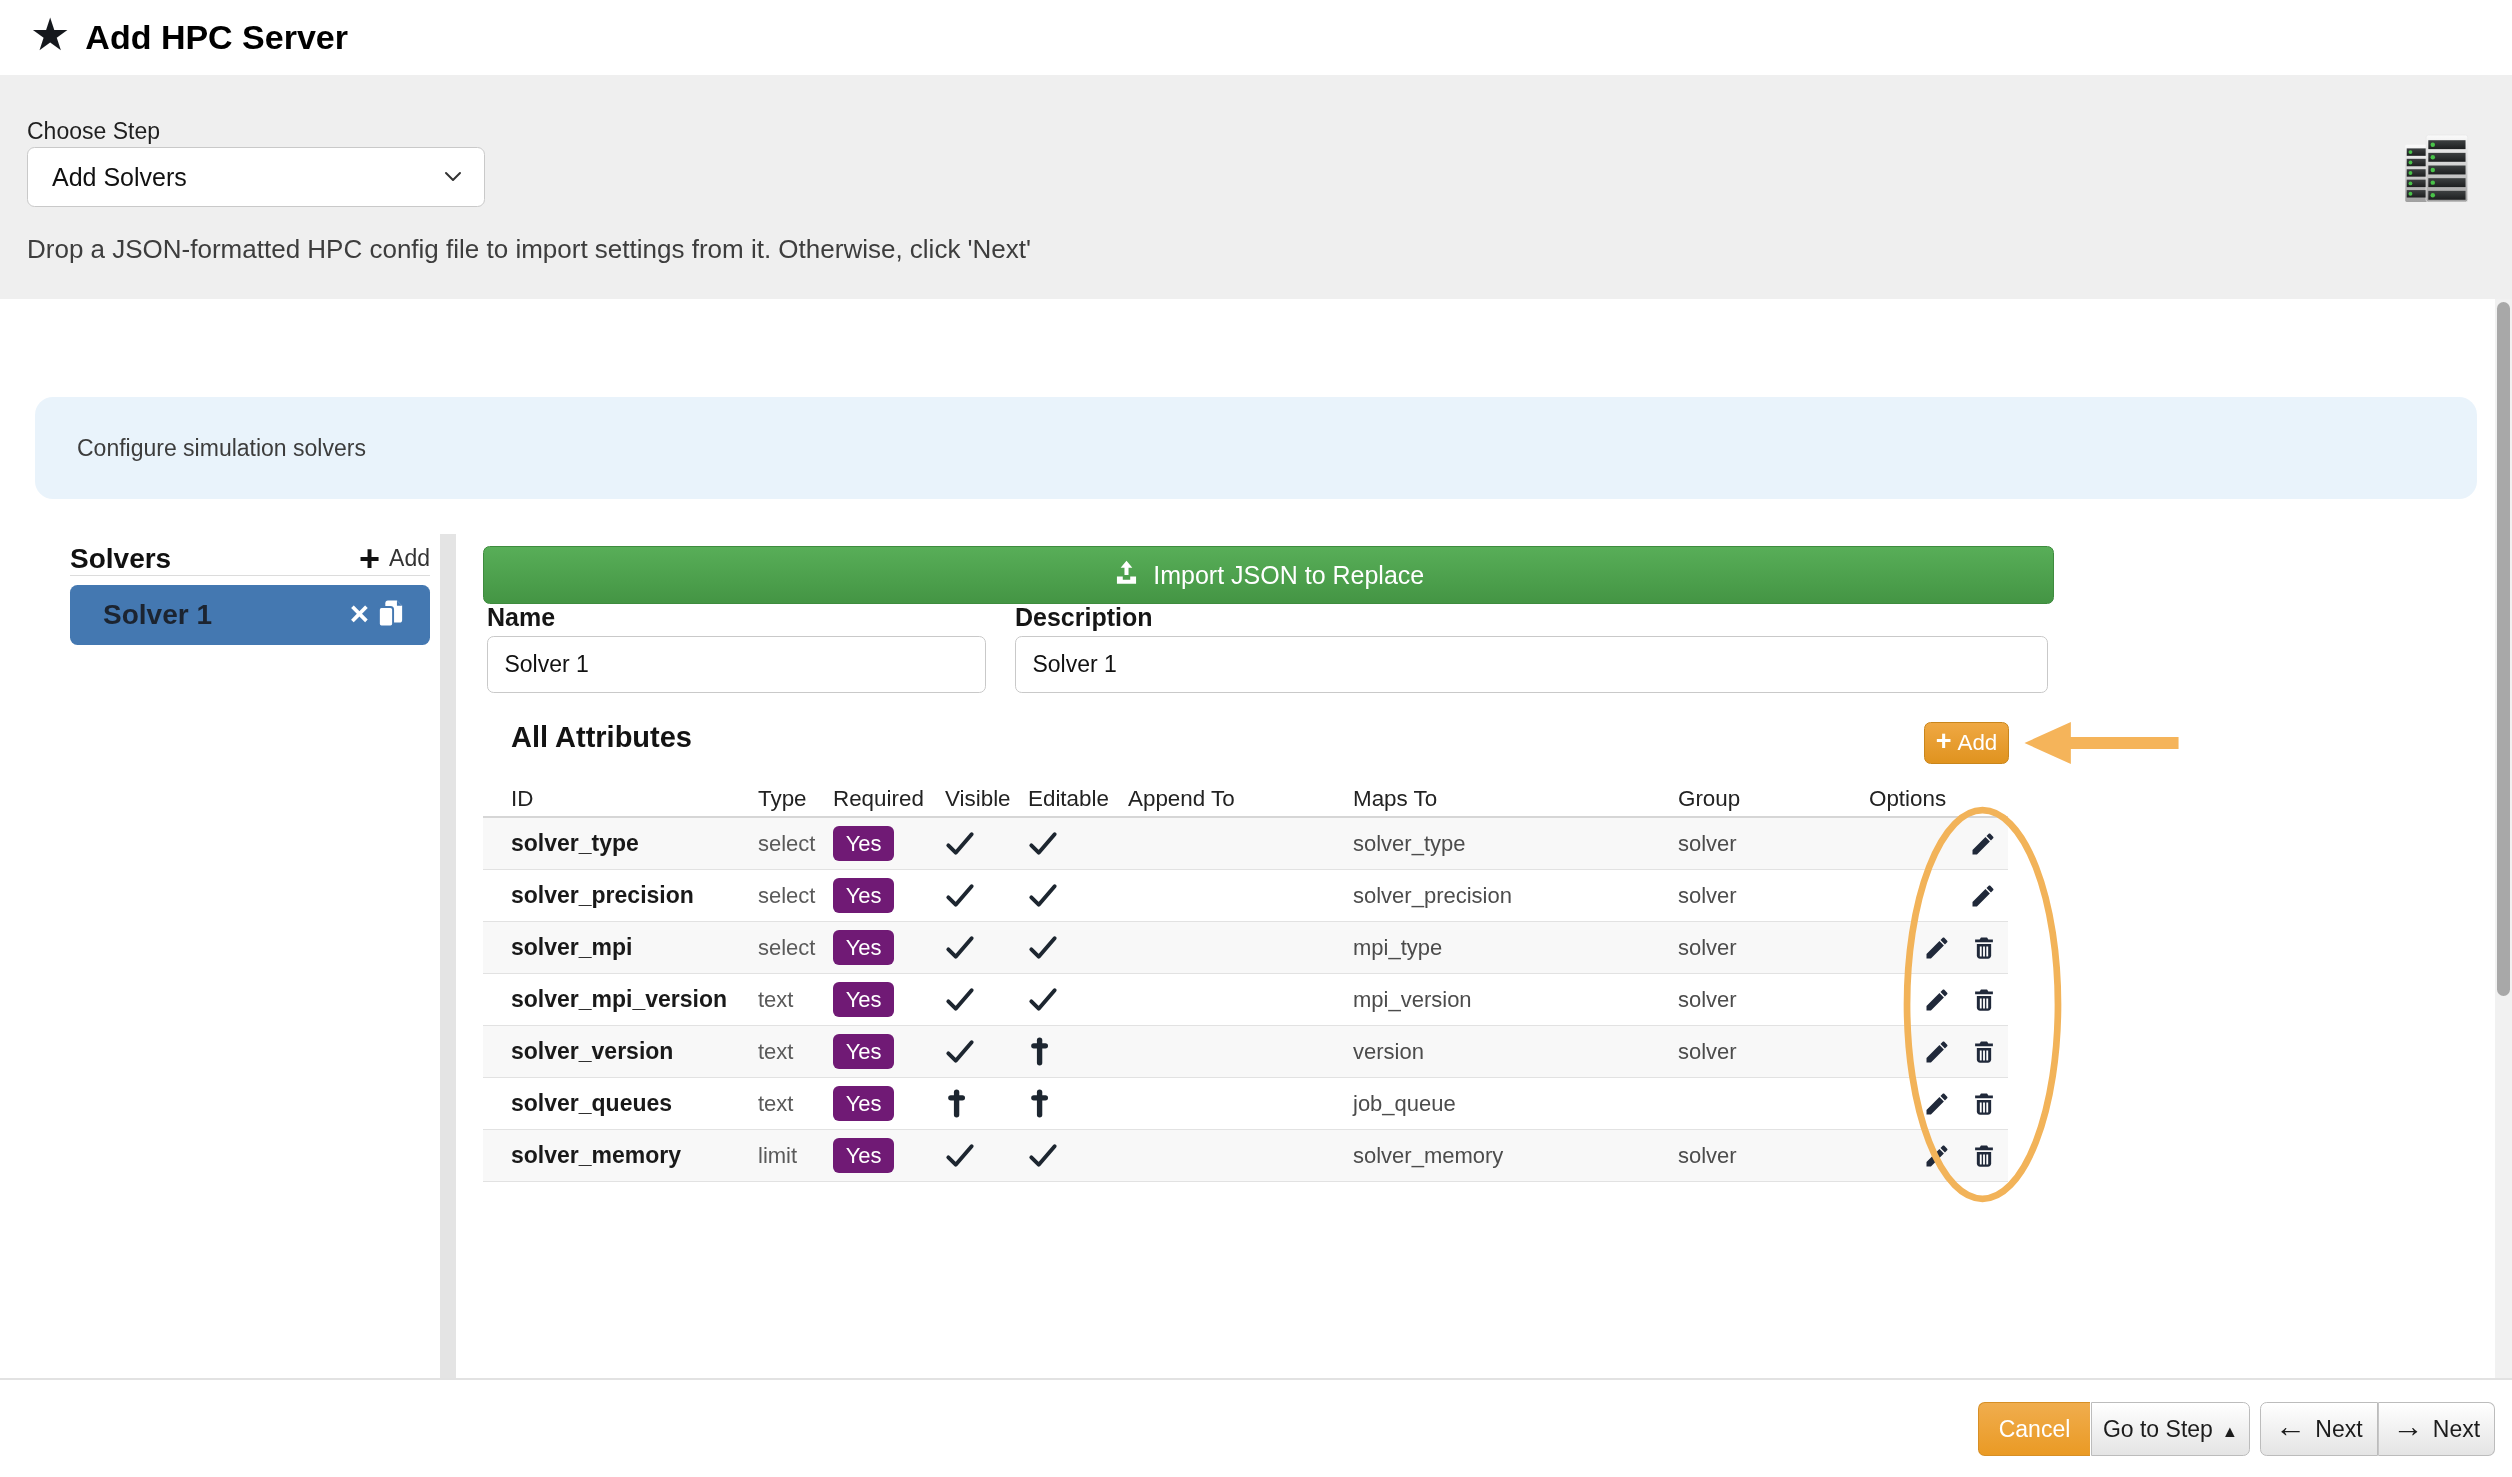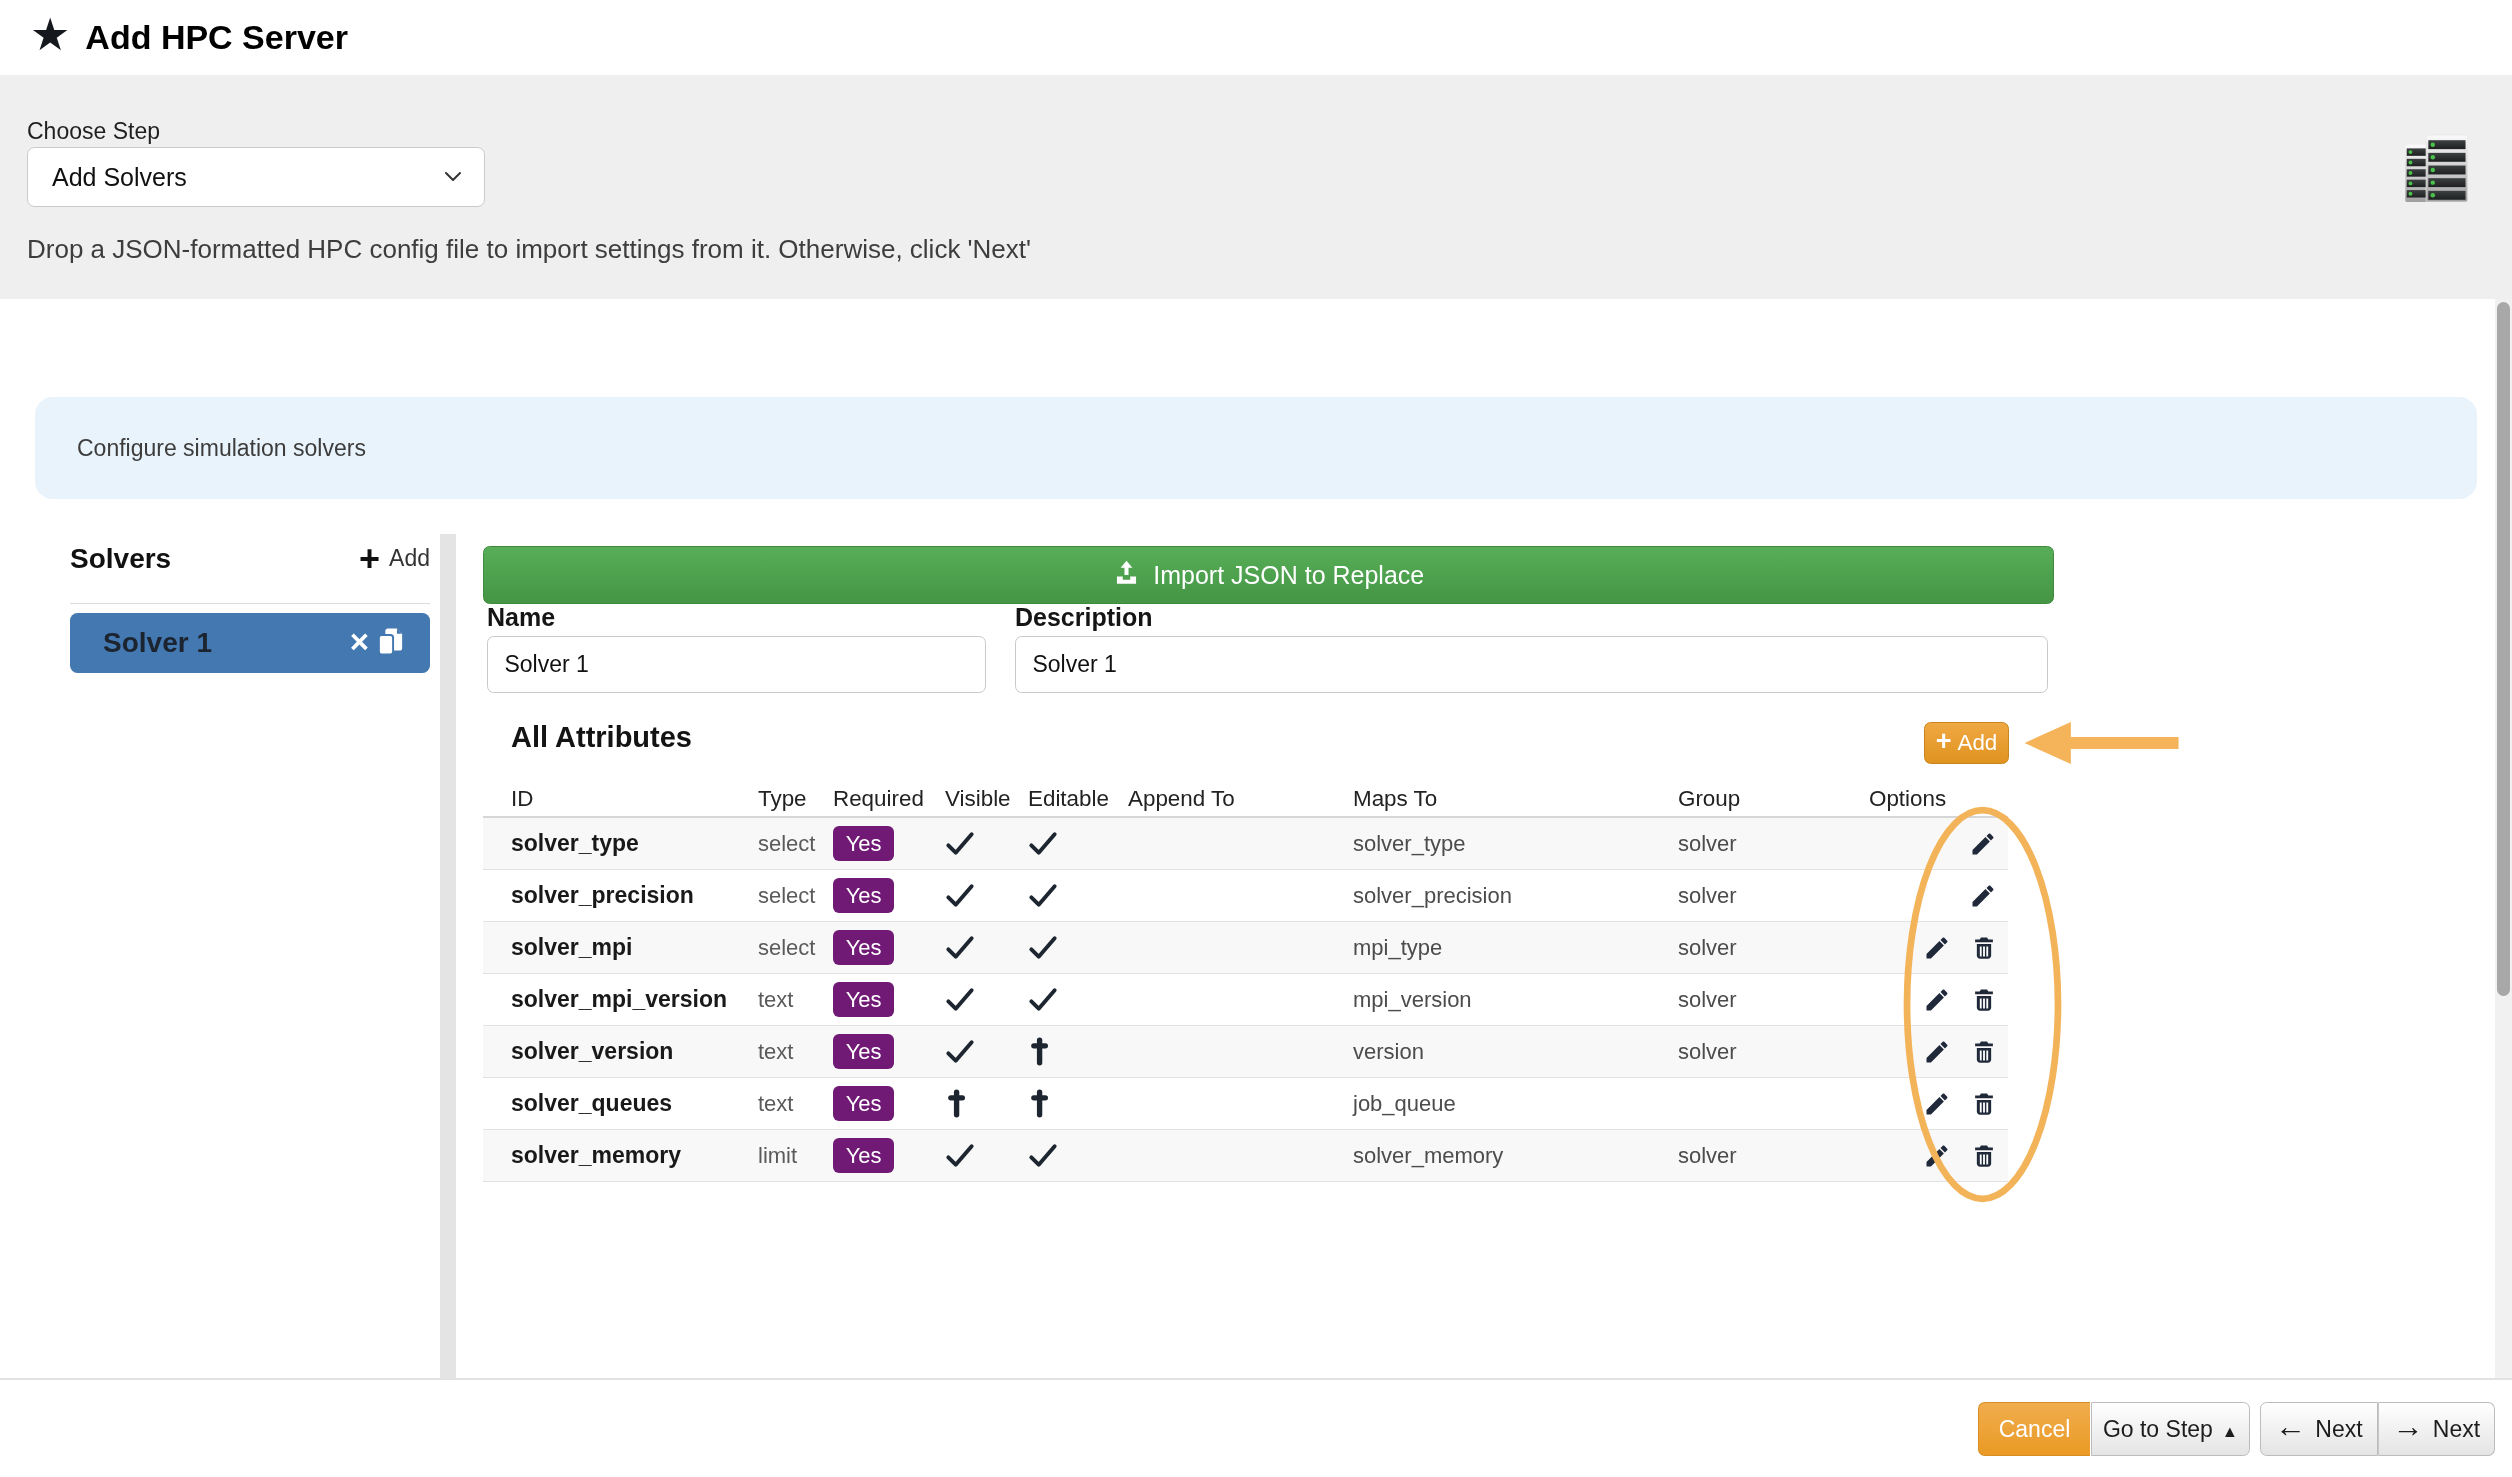--- a/index.html
+++ b/index.html
@@ -23,21 +23,21 @@
   .server-art{position:absolute;right:42px;top:57px;width:67px;height:70px;}
 
   
   .banner{position:absolute;left:35px;top:397px;width:2442px;height:102px;background:#e9f3fb;
           border-radius:18px;display:flex;align-items:center;padding-left:42px;
           box-sizing:border-box;font-size:23px;color:#3c3c3c;}
 
   
   .sidebar{position:absolute;left:70px;top:543px;width:360px;}
   .s-head{display:flex;justify-content:space-between;align-items:center;
-          padding-bottom:28px;border-bottom:1.5px solid #dcdcdc;}
+          padding-bottom:0;border-bottom:1.5px solid #dcdcdc;}
   .s-title{font-size:28px;font-weight:bold;color:#111;}
   .s-add{display:flex;align-items:center;gap:9px;font-size:23px;color:#333;cursor:pointer;}
   .s-add .plus{font-size:36px;font-weight:bold;color:#111;line-height:0.8;}
   .solver-item{margin-top:9px;height:60px;background:#4478b1;border-radius:7.5px;
                display:flex;align-items:center;justify-content:space-between;
                padding:0 24px 0 33px;cursor:pointer;}
   .solver-item .name{font-size:28px;font-weight:bold;color:#1c2430;}
   .solver-item .icons{display:flex;align-items:center;gap:6px;}
   .close-x{color:#fff;font-size:33px;font-weight:bold;line-height:1;margin-top:-3px;}
   .divider{position:absolute;left:440px;top:534px;width:16.4px;height:844px;background:#e4e4e4;}

